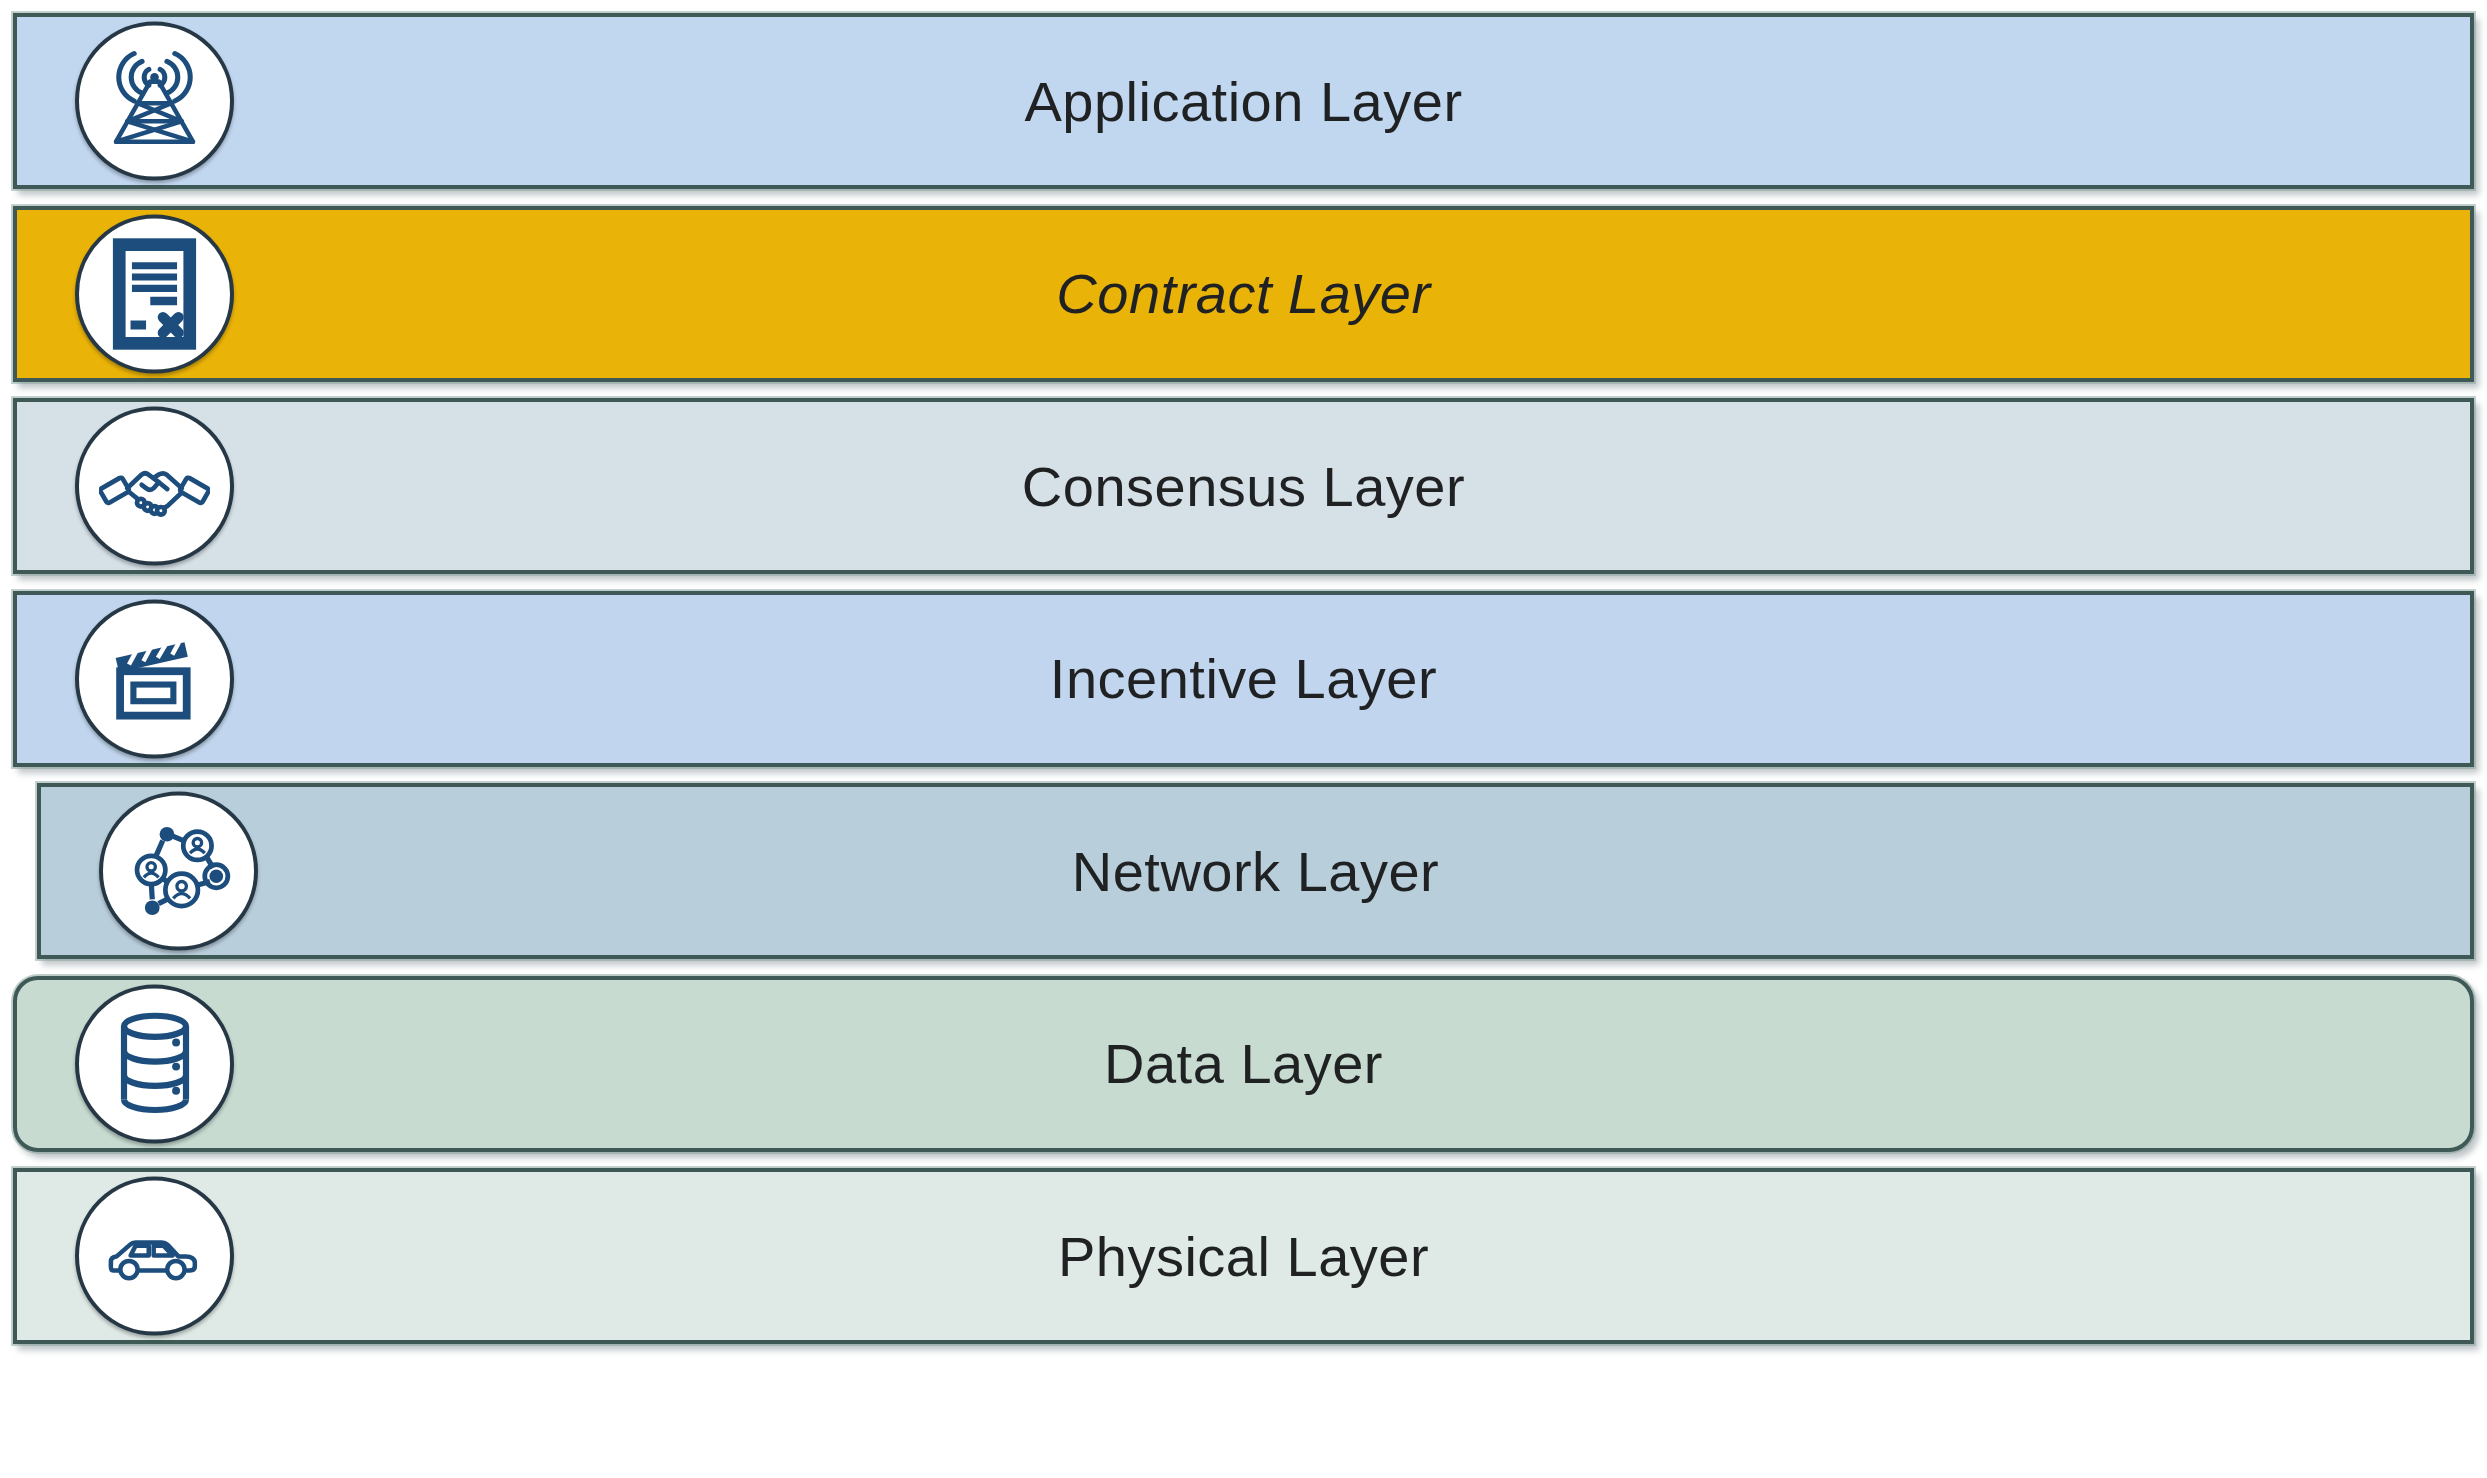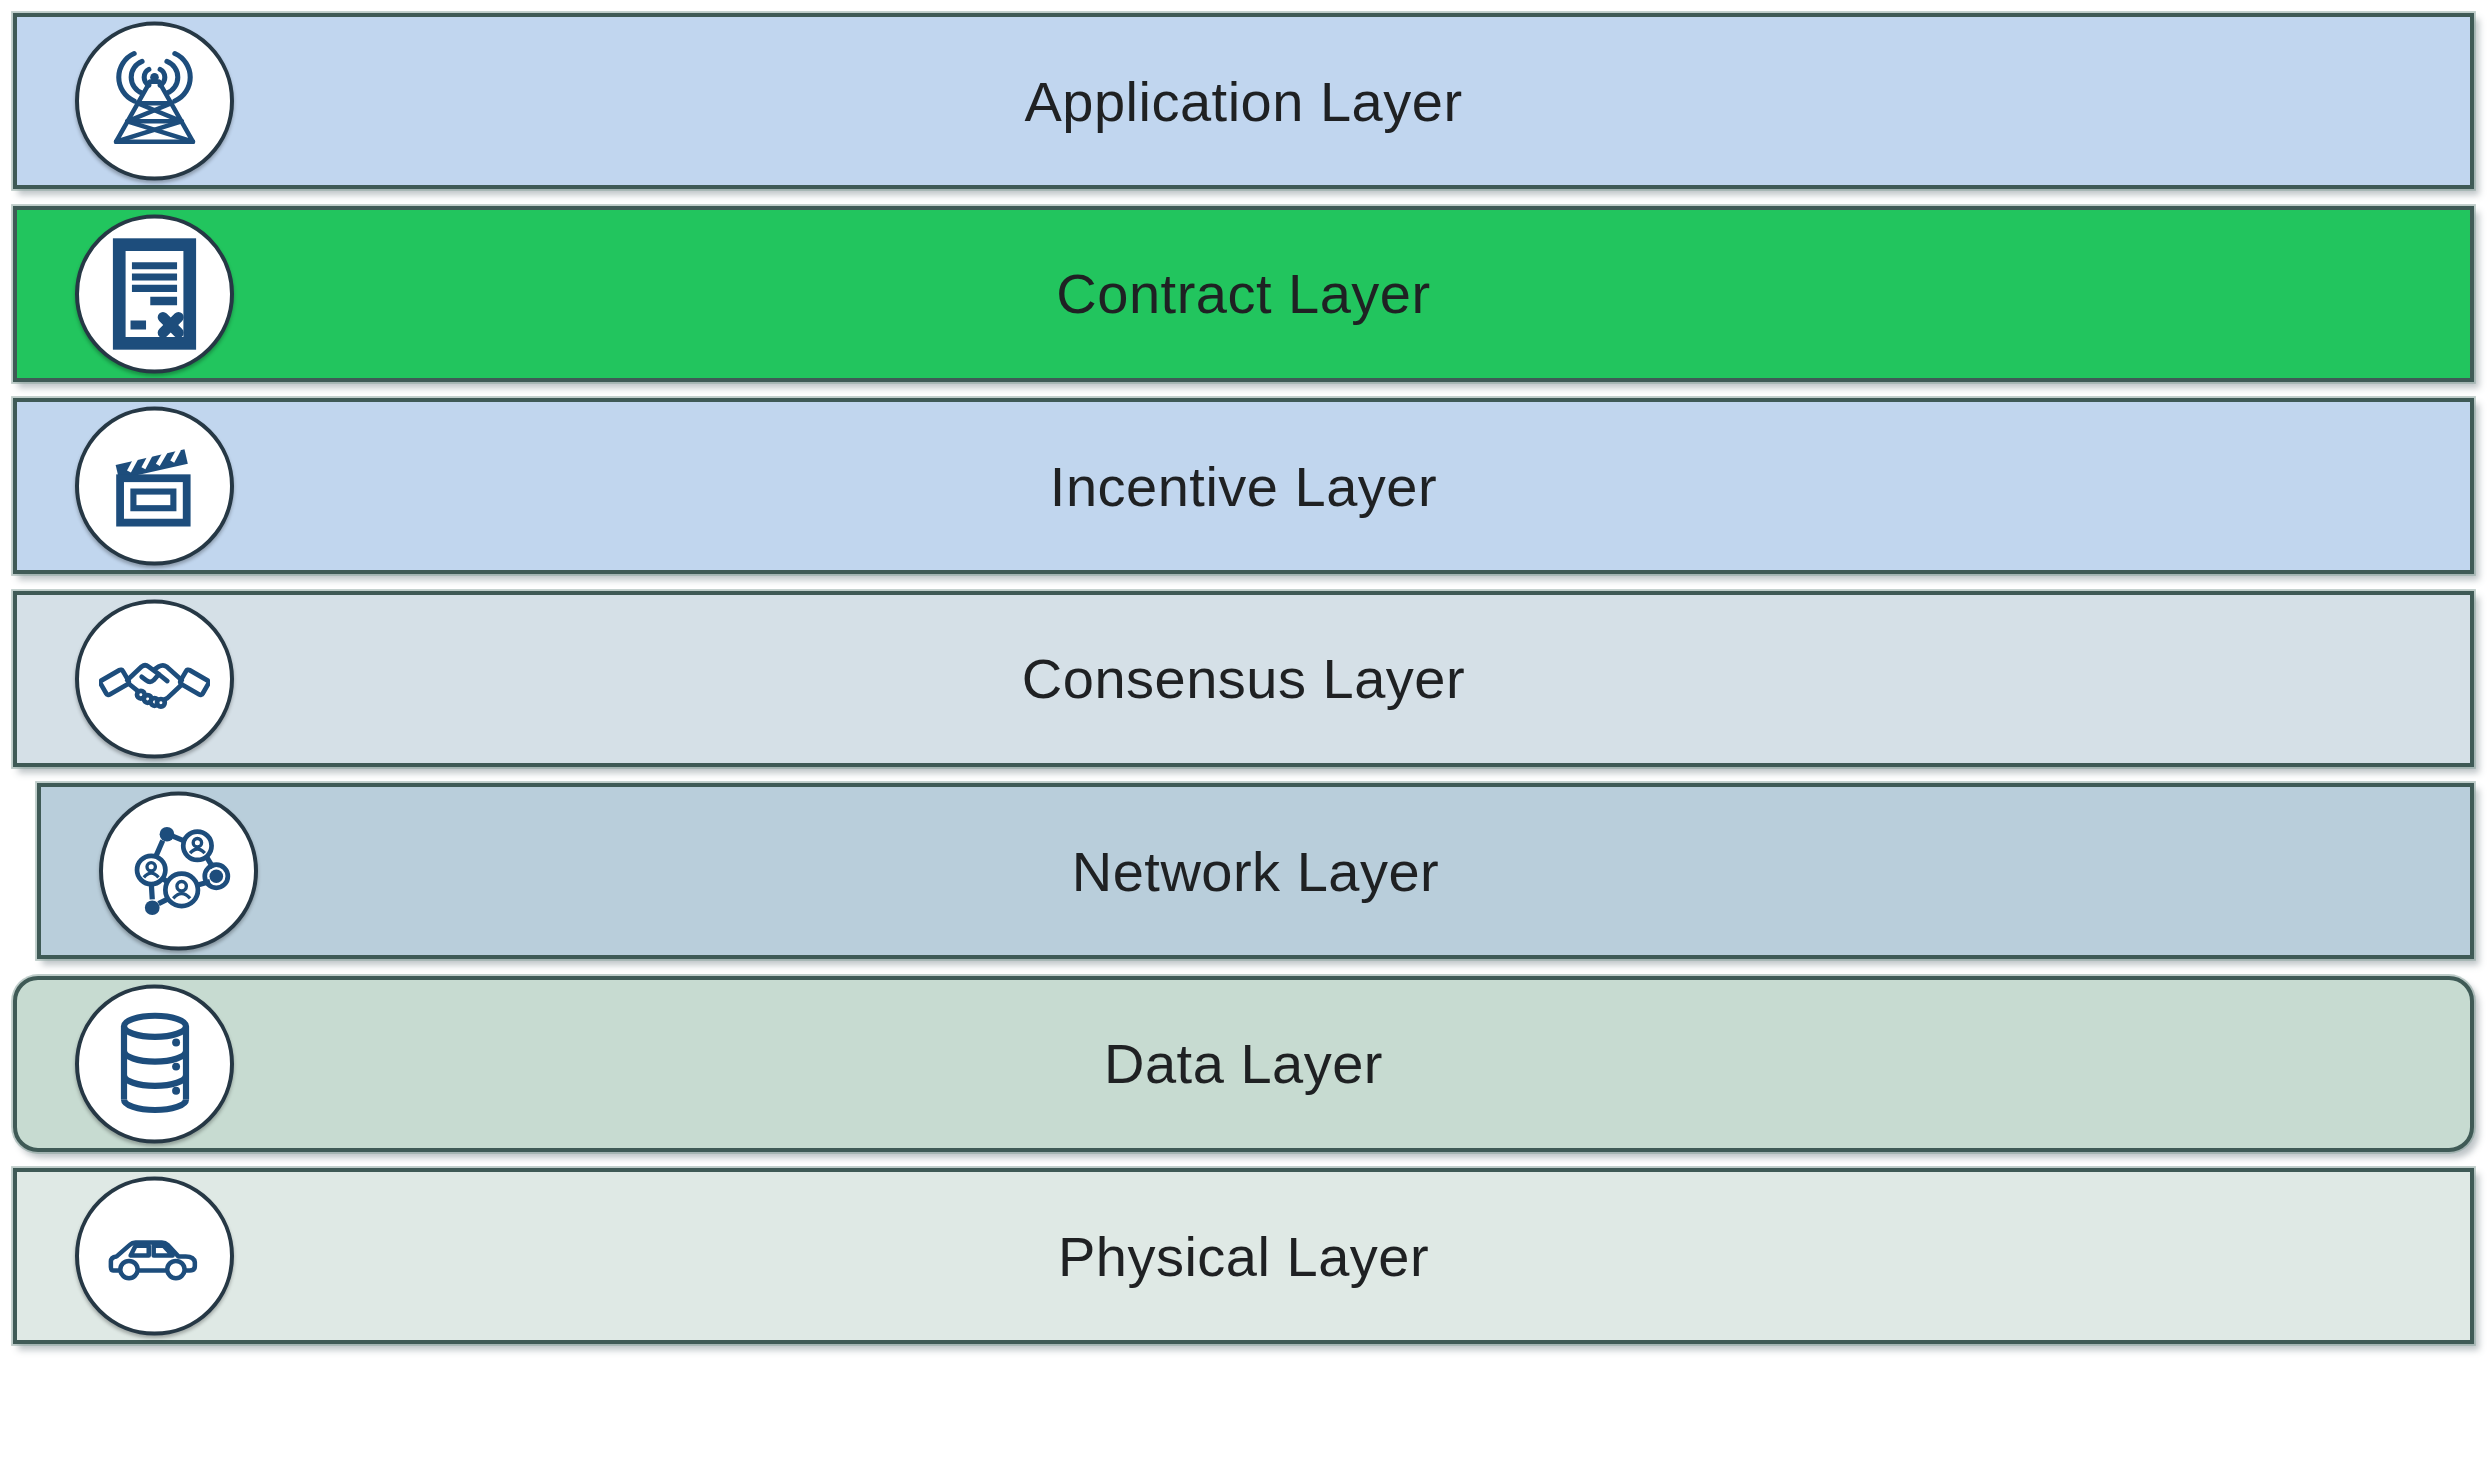--- a/index.html
+++ b/index.html
@@ -75,55 +75,38 @@
           <path d="M35,52 L74,68"></path>
           <path d="M65,52 L26,68"></path>
           <path d="M26,68 L84,86"></path>
           <path d="M74,68 L16,86"></path>
         </g>
       </svg>
     </span>
     <span class="layer-label">Application Layer</span>
   </div>
 
-  <div class="layer-bar" style="background-color: #22c55e;">
+  <div class="layer-bar" style="background-color: #eab308; font-style: italic;">
     <span class="icon-circle">
       <svg width="141" height="141" viewBox="0 0 100 100">
         <rect class="s" x="25" y="15" width="50" height="70" stroke-width="9"></rect>
         <g class="s" stroke-width="5" stroke-linecap="butt">
           <path d="M34,30 H66"></path>
           <path d="M34,38 H66"></path>
           <path d="M34,46 H66"></path>
         </g>
         <path class="s" d="M47,55 H66" stroke-width="6"></path>
         <path class="s" d="M33,72 H44" stroke-width="6.5"></path>
         <g class="s" stroke-width="7.5" stroke-linecap="round">
           <path d="M56,66.5 L67,77.5"></path>
           <path d="M67,66.5 L56,77.5"></path>
         </g>
       </svg>
     </span>
     <span class="layer-label">Contract Layer</span>
-  </div>
-
-  <div class="layer-bar" style="background-color: rgb(193, 214, 238);">
-    <span class="icon-circle">
-      <svg width="111" height="111" viewBox="0 0 100 100">
-        <path class="f" d="M15,31 L77,17 L80,30 L18,44 Z"></path>
-        <g class="w" stroke-width="4">
-          <path d="M27,37 L34,24"></path>
-          <path d="M40,34 L47,21"></path>
-          <path d="M53,31 L60,19"></path>
-          <path d="M66,28 L72,17"></path>
-        </g>
-        <rect class="s" x="19" y="43" width="60" height="40" stroke-width="7"></rect>
-        <rect class="s" x="31" y="55" width="36" height="15" stroke-width="5.5"></rect>
-      </svg>
-    </span>
-    <span class="layer-label">Incentive Layer</span>
   </div>
 
   <div class="layer-bar" style="background-color: rgb(213, 224, 231);">
     <span class="icon-circle">
       <svg width="111" height="80" viewBox="0 0 130 90">
         <g class="sf" stroke-width="5.5" stroke-linecap="round" stroke-linejoin="round">
           <rect x="3" y="40" width="30" height="19" rx="3" transform="rotate(-30 18 49)"></rect>
           <rect x="97" y="40" width="30" height="19" rx="3" transform="rotate(30 112 49)"></rect>
           <path d="M97,47 L79,31 Q75,28 70,31 L58,39"></path>
           <path d="M33,47 L50,31 Q54,28 58,31 L70,40 L64,47 Q60,51 55,47 L50,43"></path>
@@ -133,20 +116,37 @@
           <circle cx="57" cy="69" r="4.5"></circle>
           <circle cx="65" cy="72.5" r="4.5"></circle>
           <circle cx="72.5" cy="73.5" r="4.5"></circle>
           <path d="M70,40 L80,48"></path>
         </g>
       </svg>
     </span>
     <span class="layer-label">Consensus Layer</span>
   </div>
 
+  <div class="layer-bar" style="background-color: rgb(193, 214, 238);">
+    <span class="icon-circle">
+      <svg width="111" height="111" viewBox="0 0 100 100">
+        <path class="f" d="M15,31 L77,17 L80,30 L18,44 Z"></path>
+        <g class="w" stroke-width="4">
+          <path d="M27,37 L34,24"></path>
+          <path d="M40,34 L47,21"></path>
+          <path d="M53,31 L60,19"></path>
+          <path d="M66,28 L72,17"></path>
+        </g>
+        <rect class="s" x="19" y="43" width="60" height="40" stroke-width="7"></rect>
+        <rect class="s" x="31" y="55" width="36" height="15" stroke-width="5.5"></rect>
+      </svg>
+    </span>
+    <span class="layer-label">Incentive Layer</span>
+  </div>
+
   <div class="layer-bar" style="background-color: rgb(185, 206, 219); margin-left: 24px;">
     <span class="icon-circle">
       <svg width="105" height="105" viewBox="0 0 100 100">
         <g class="s" stroke-width="5">
           <path d="M45,17 L57,22"></path>
           <path d="M77,37 L83,47"></path>
           <path d="M80,60 L66,64"></path>
           <path d="M41,76 L31,81"></path>
           <path d="M25,77 L24,61"></path>
           <path d="M28,37 L35,21"></path>

